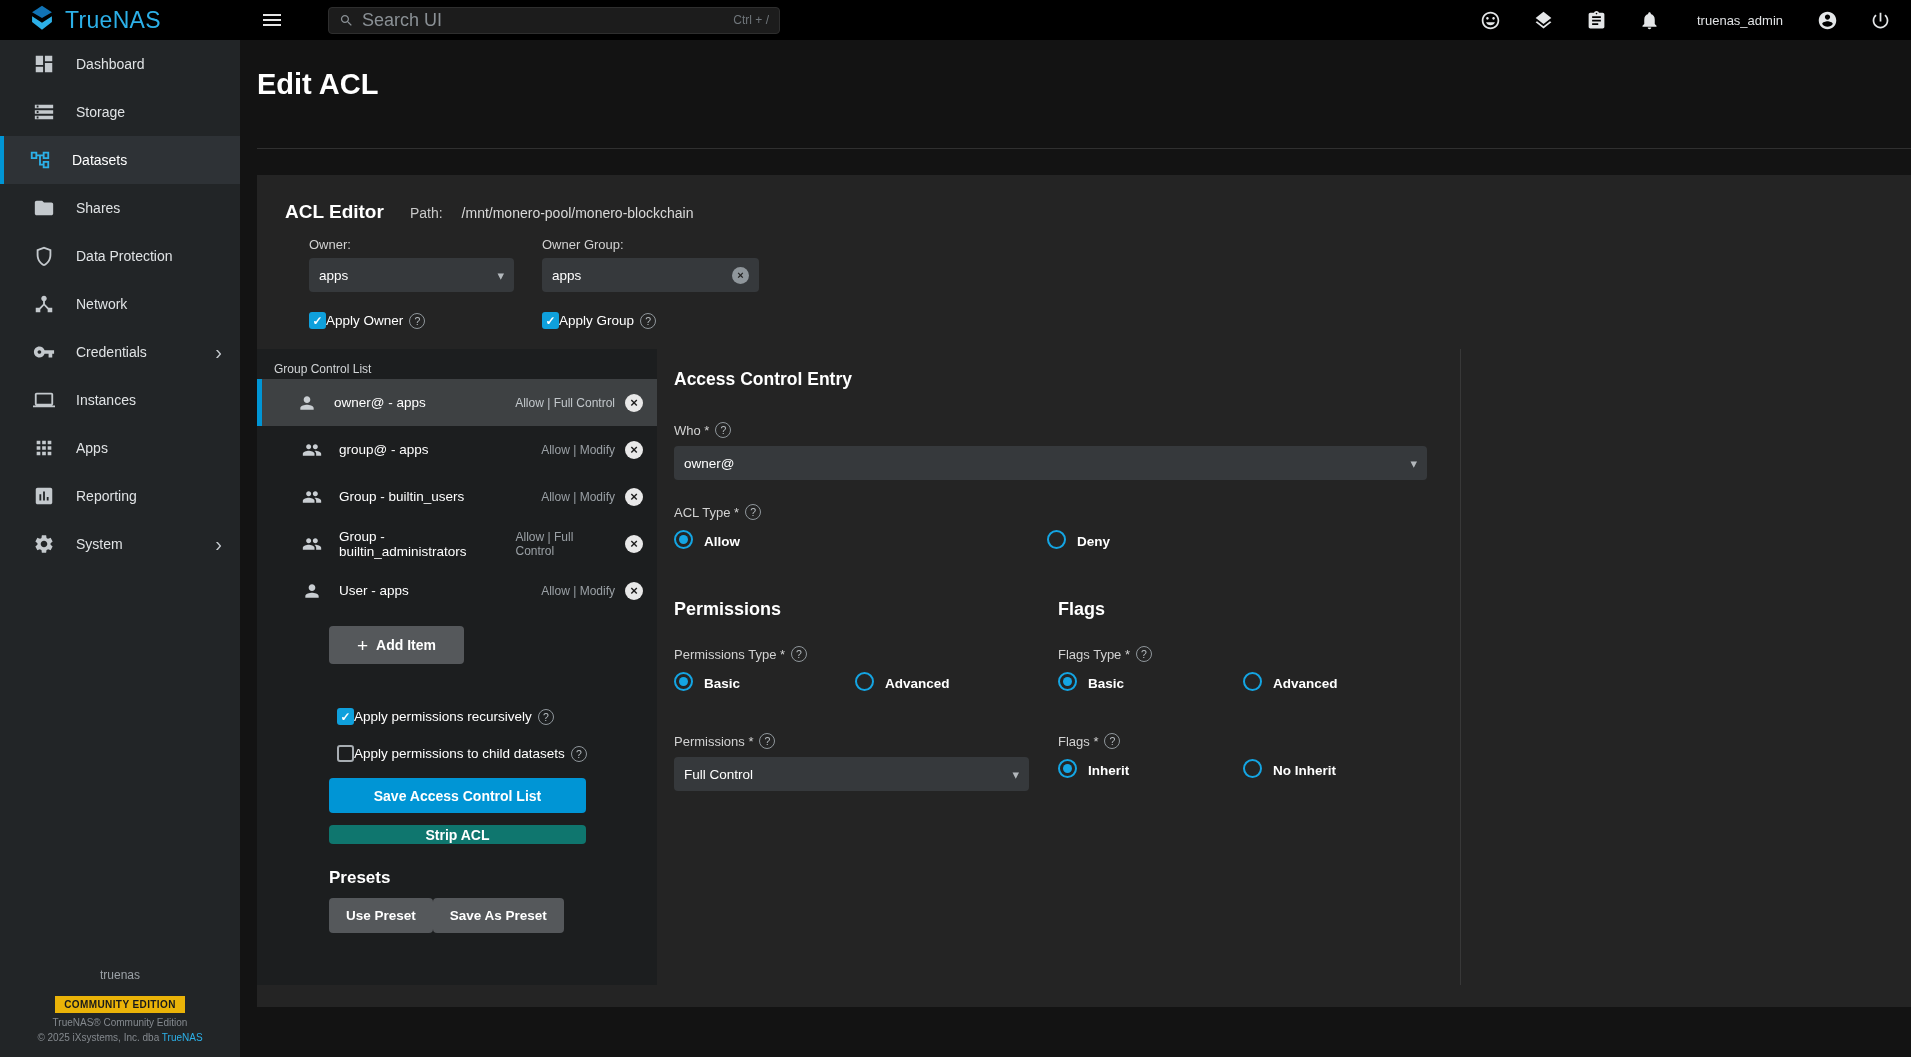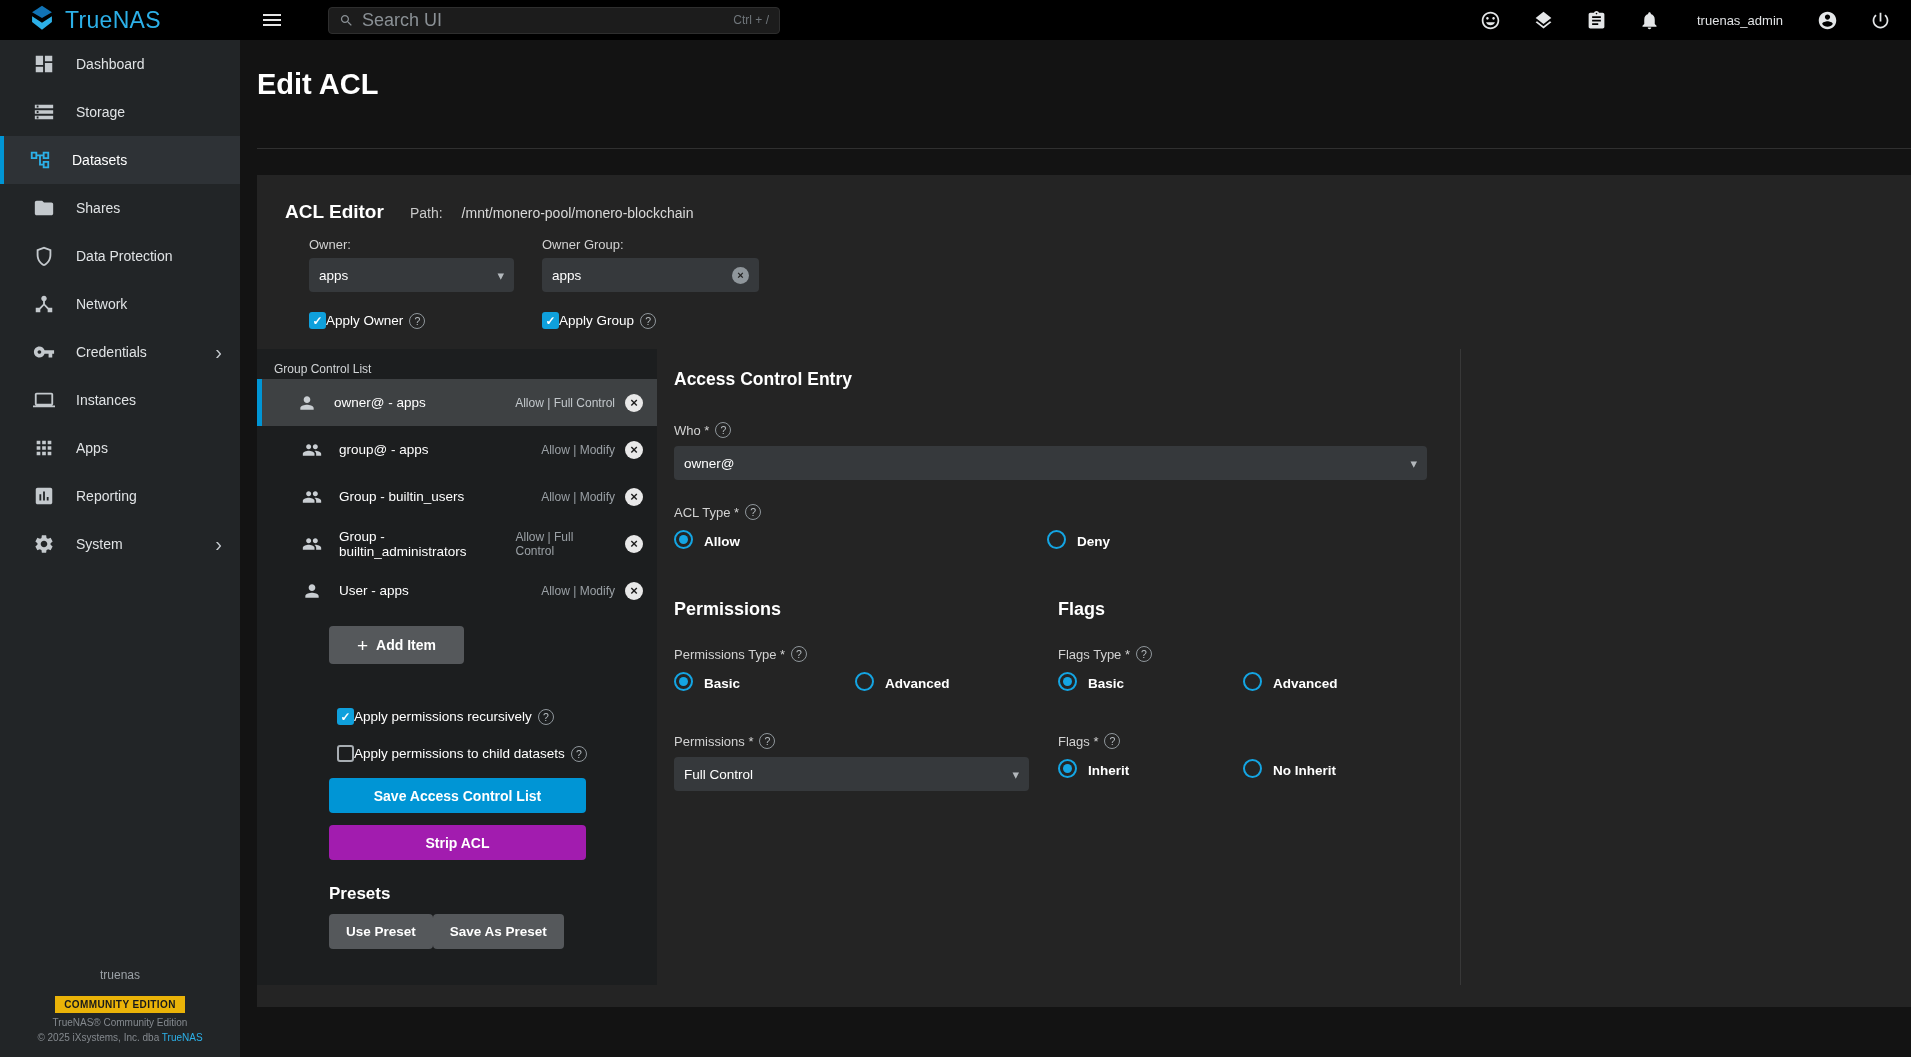--- a/index.html
+++ b/index.html
@@ -109,21 +109,21 @@
   .btn { border:none; border-radius:4px; cursor:pointer; font-family:"Liberation Sans", sans-serif;
          font-weight:bold; color:#fff; }
   .add-item { margin:12px 0 0 72px; width:135px; height:38px; background:#55585b; font-size:14px;
               display:flex; align-items:center; justify-content:center; gap:8px; }
   .plus { font-size:19px; font-weight:normal; line-height:1; }
   .plus::after { content:"+"; }
 
   .panel-check1 { margin:44px 0 0 80px; }
   .panel-check2 { margin:20px 0 0 80px; }
   .save-btn { display:block; margin:16px 0 0 72px; width:257px; height:35px; background:#0095d5; font-size:14px; }
-  .strip-btn { display:block; margin:12px 0 16px 72px; width:257px; height:35px; background:#a21caf; font-size:14px; }
+  .strip-btn { display:block; margin:12px 0 16px 72px; width:257px; height:19px; background:#0f766e; font-size:14px; }
   .presets-h { margin:24px 0 0 72px; font-size:17px; font-weight:bold; color:#fff; }
   .preset-row { display:flex; gap:0; margin:10px 0 0 72px; }
   .preset-btn { height:35px; padding:0 17px; background:#55585b; font-size:13.5px; }
 
   
   .ace-panel { width:804px; flex:none; border-right:1px solid #383838; padding:20px 0 0 17px; }
   .ace-h { font-size:17.5px; font-weight:bold; color:#fff; }
   .flabel { display:flex; align-items:center; font-size:13px; color:#d2d2d2; }
   .who-label { margin-top:32px; }
   .who-select { width:753px; margin-top:8px; }

